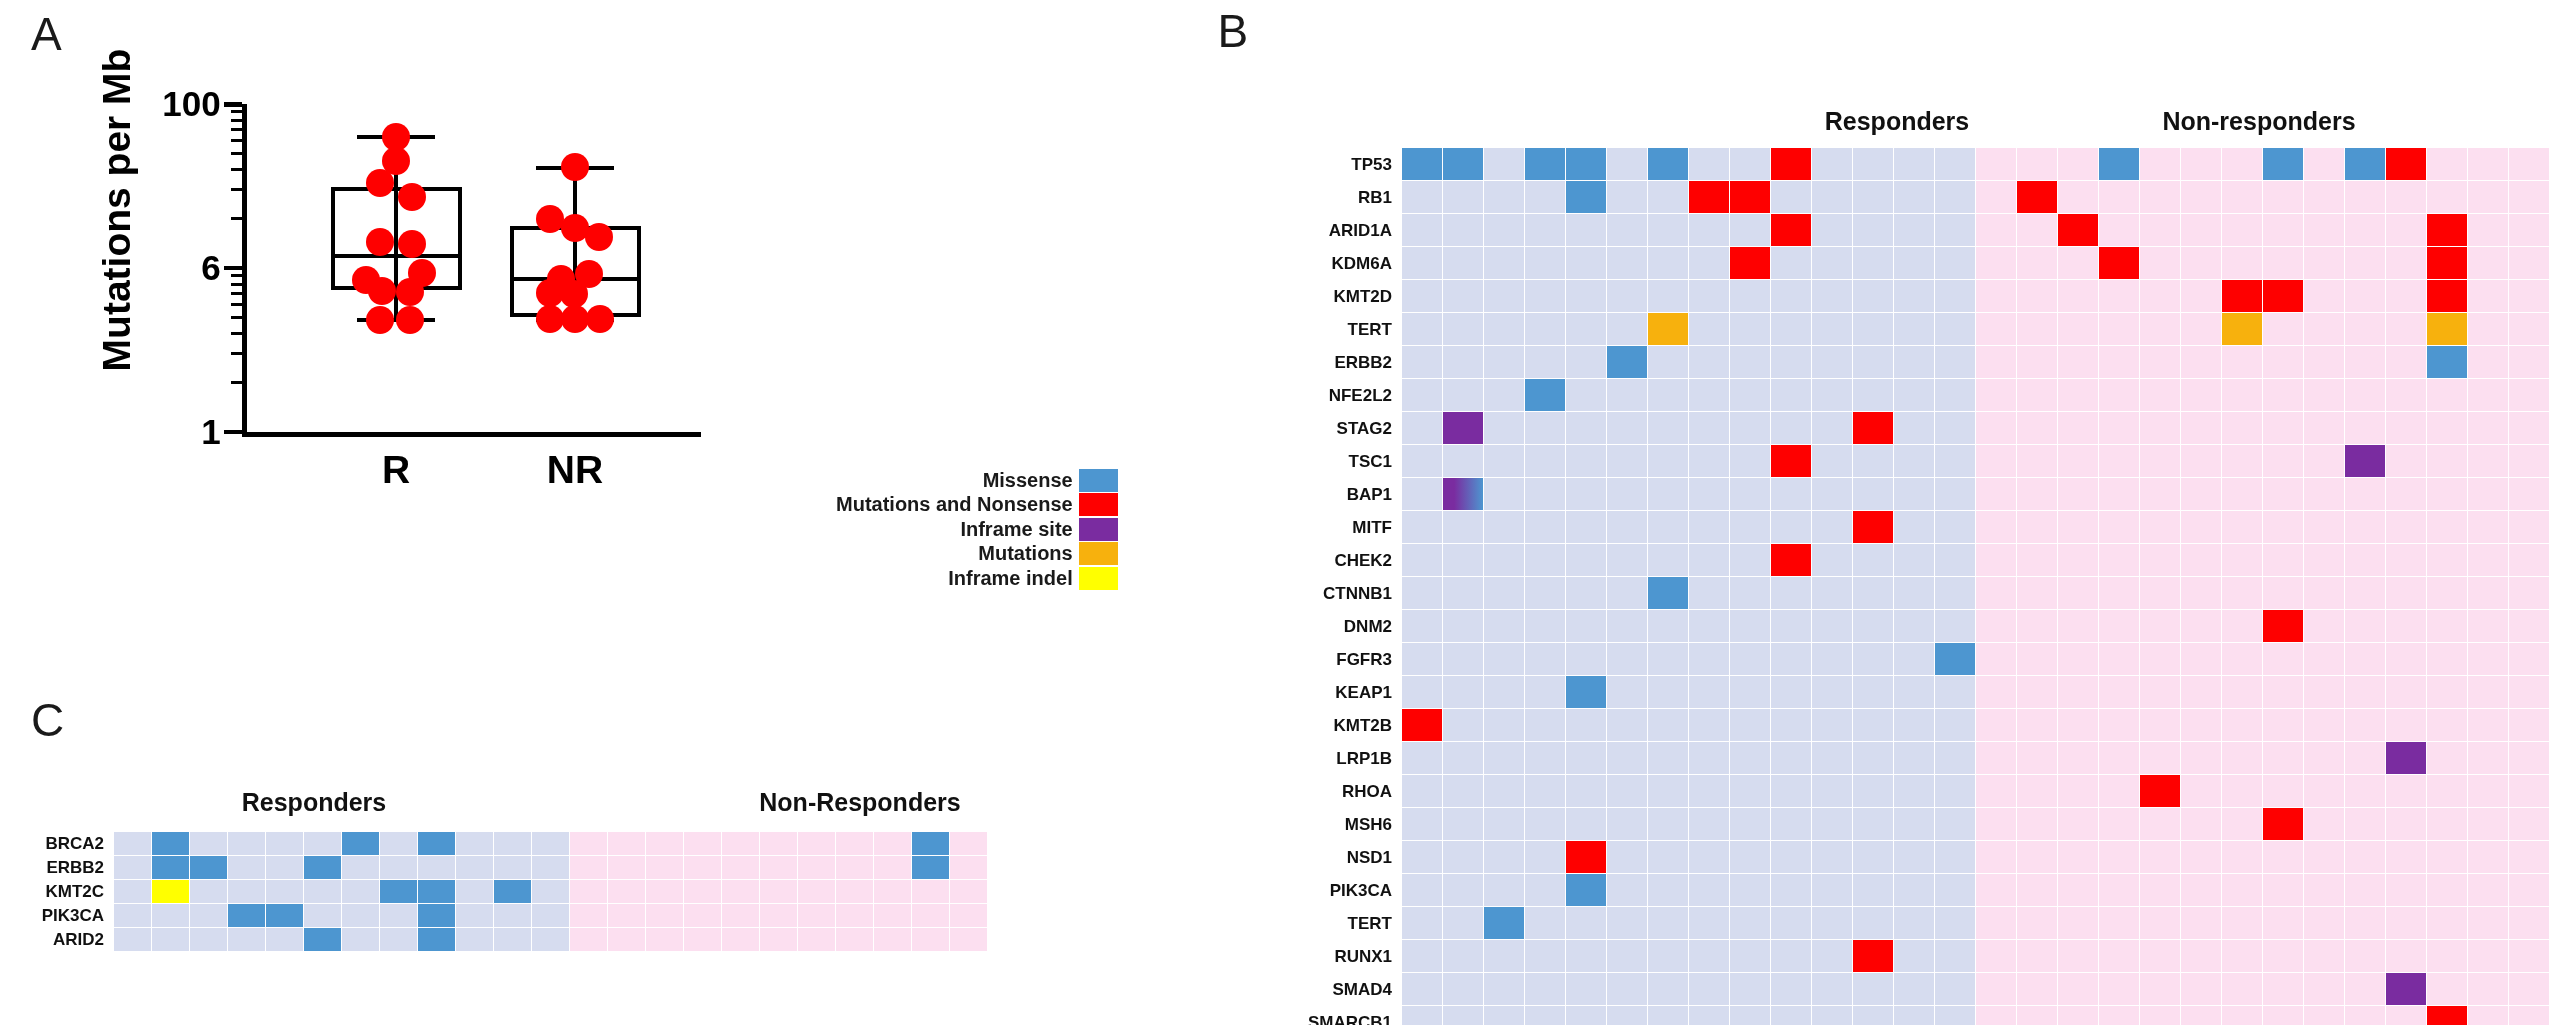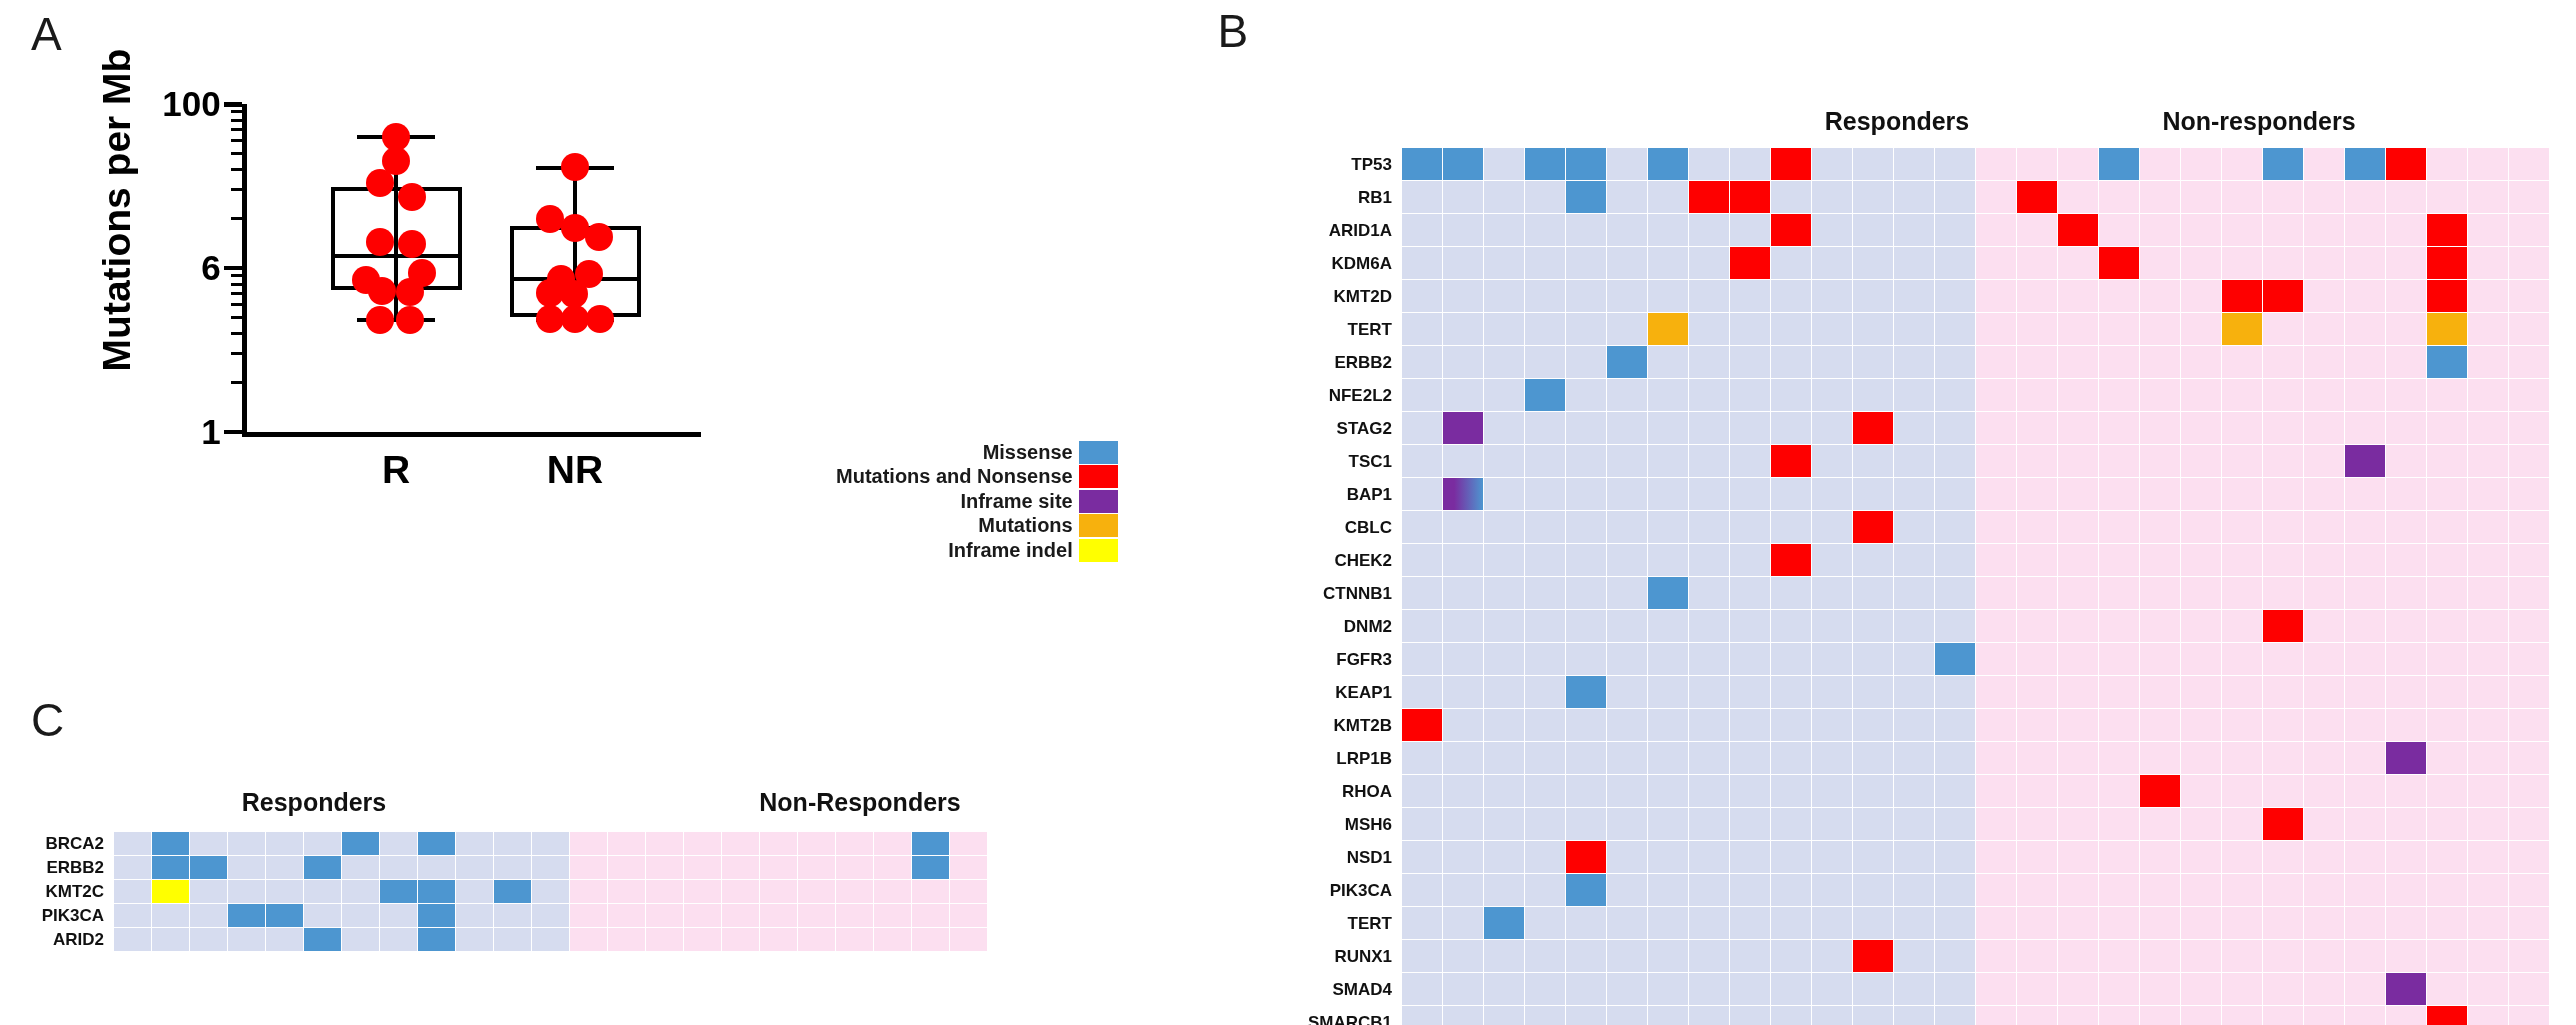--- a/index.html
+++ b/index.html
@@ -25,21 +25,21 @@
   .xtl{position:absolute;top:344px;font-size:39px;font-weight:bold;color:#000;
        transform:translateX(-50%);}
   .bx{position:absolute;border:4.4px solid #000;box-sizing:border-box;background:transparent;}
   .median{position:absolute;height:4.4px;background:#000;}
   .whisk-v{position:absolute;width:4.4px;background:#000;}
   .whisk-c{position:absolute;height:4.4px;background:#000;}
   .dot{position:absolute;width:28px;height:28px;border-radius:50%;
        background:#fe0000;transform:translate(-50%,-50%);}
 
   
-  #legend{position:absolute;left:836px;top:440px;}
+  #legend{position:absolute;left:836px;top:468px;}
   .leg-row{display:flex;align-items:center;justify-content:flex-end;height:24.5px;}
   .leg-lbl{font-size:20px;font-weight:bold;color:#1a1a1a;margin-right:6.3px;
            white-space:nowrap;text-align:right;}
   .leg-sw{width:39px;height:23px;display:block;}
 
   
   .opr{display:flex;align-items:center;}
   .gene-lbl{font-size:17.6px;font-weight:bold;color:#111;text-align:right;
             white-space:nowrap;padding-right:10px;box-sizing:border-box;}
   .cells{display:flex;}
@@ -525,21 +525,21 @@
           <div class="cell" style="background: rgb(252, 223, 240); border-right: 1.9px solid rgb(255, 255, 255); border-bottom: 1.9px solid rgb(255, 255, 255);"></div>
           <div class="cell" style="background: rgb(252, 223, 240); border-right: 1.9px solid rgb(255, 255, 255); border-bottom: 1.9px solid rgb(255, 255, 255);"></div>
           <div class="cell" style="background: rgb(252, 223, 240); border-right: 1.9px solid rgb(255, 255, 255); border-bottom: 1.9px solid rgb(255, 255, 255);"></div>
           <div class="cell" style="background: rgb(252, 223, 240); border-right: 1.9px solid rgb(255, 255, 255); border-bottom: 1.9px solid rgb(255, 255, 255);"></div>
           <div class="cell" style="background: rgb(252, 223, 240); border-right: 1.9px solid rgb(255, 255, 255); border-bottom: 1.9px solid rgb(255, 255, 255);"></div>
           <div class="cell" style="background: rgb(252, 223, 240); border-right: 1.9px solid rgb(255, 255, 255); border-bottom: 1.9px solid rgb(255, 255, 255);"></div>
           <div class="cell" style="background: rgb(252, 223, 240); border-right: 1.9px solid rgb(255, 255, 255); border-bottom: 1.9px solid rgb(255, 255, 255);"></div>
         </div>
       </div>
       <div class="opr">
-        <div class="gene-lbl">CBLC</div>
+        <div class="gene-lbl">MITF</div>
         <div class="cells">
           <div class="cell" style="background: rgb(214, 220, 239); border-right: 1.9px solid rgb(255, 255, 255); border-bottom: 1.9px solid rgb(255, 255, 255);"></div>
           <div class="cell" style="background: rgb(214, 220, 239); border-right: 1.9px solid rgb(255, 255, 255); border-bottom: 1.9px solid rgb(255, 255, 255);"></div>
           <div class="cell" style="background: rgb(214, 220, 239); border-right: 1.9px solid rgb(255, 255, 255); border-bottom: 1.9px solid rgb(255, 255, 255);"></div>
           <div class="cell" style="background: rgb(214, 220, 239); border-right: 1.9px solid rgb(255, 255, 255); border-bottom: 1.9px solid rgb(255, 255, 255);"></div>
           <div class="cell" style="background: rgb(214, 220, 239); border-right: 1.9px solid rgb(255, 255, 255); border-bottom: 1.9px solid rgb(255, 255, 255);"></div>
           <div class="cell" style="background: rgb(214, 220, 239); border-right: 1.9px solid rgb(255, 255, 255); border-bottom: 1.9px solid rgb(255, 255, 255);"></div>
           <div class="cell" style="background: rgb(214, 220, 239); border-right: 1.9px solid rgb(255, 255, 255); border-bottom: 1.9px solid rgb(255, 255, 255);"></div>
           <div class="cell" style="background: rgb(214, 220, 239); border-right: 1.9px solid rgb(255, 255, 255); border-bottom: 1.9px solid rgb(255, 255, 255);"></div>
           <div class="cell" style="background: rgb(214, 220, 239); border-right: 1.9px solid rgb(255, 255, 255); border-bottom: 1.9px solid rgb(255, 255, 255);"></div>

